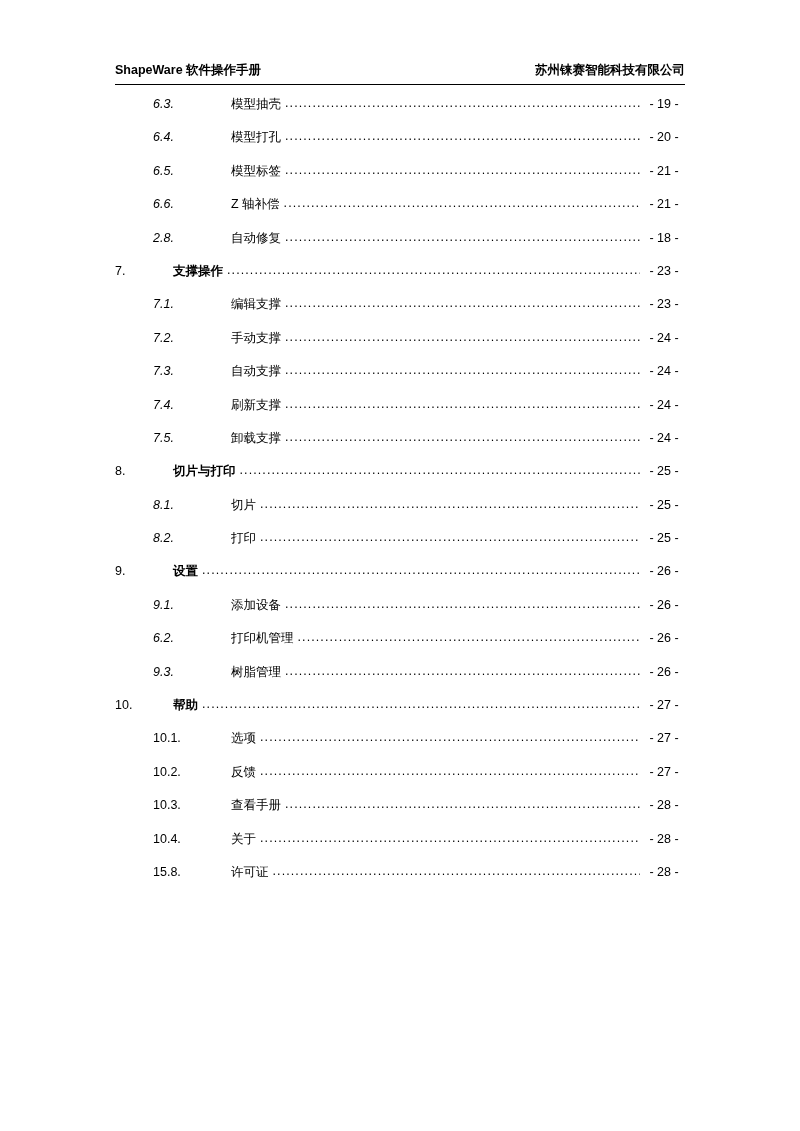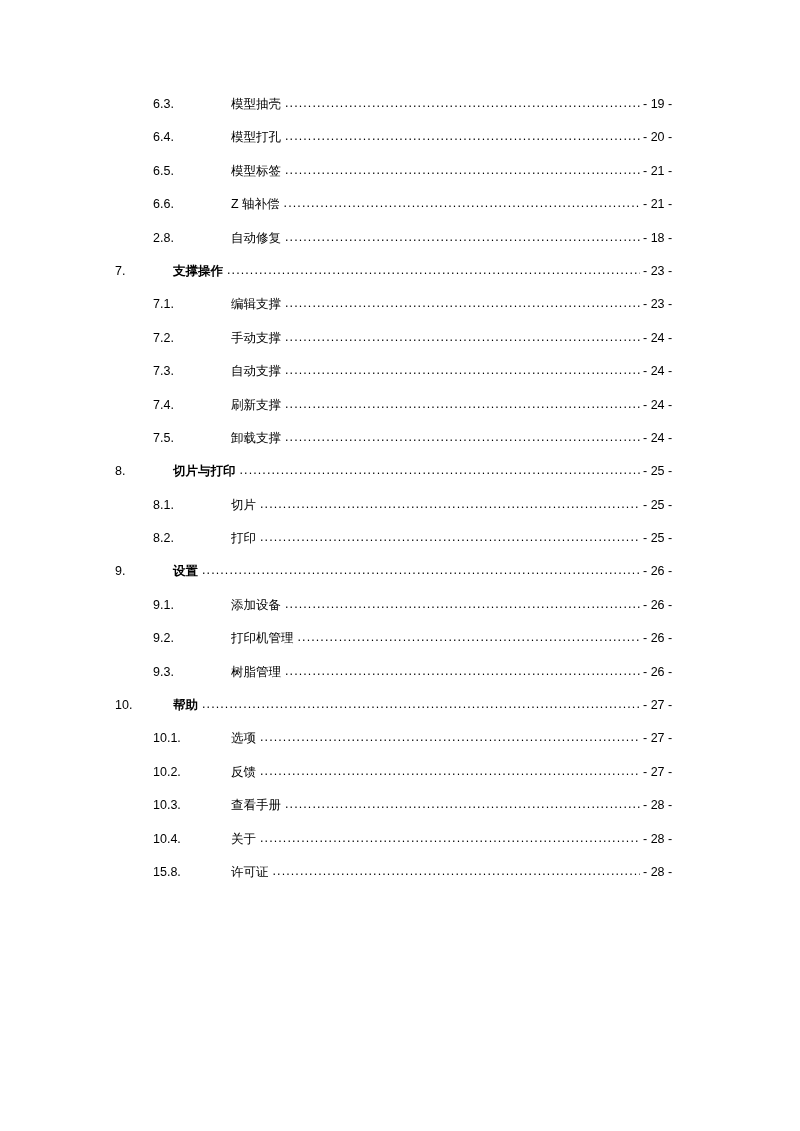--- a/index.html
+++ b/index.html
@@ -67,35 +67,39 @@
     white-space: nowrap;
     font-size: 12.5px;
     letter-spacing: 1.1px;
     color: #000;
     margin: 0 1px;
     position: relative;
     top: -1px;
   }
   .toc-page {
     flex: 0 0 auto;
-    text-align: left;
+    text-align: center;
     min-width: 42px;
     padding-left: 2px;
   }
   
   .lvl1 .toc-num { width: 58px; padding-left: 0px; }
   .lvl1 .toc-title { font-weight: bold; }
-  .lvl2 .toc-num { width: 78px; padding-left: 38px; }
+  .lvl2 .toc-num { width: 78px; padding-left: 38px; font-style: italic; }
   .lvl3 .toc-num { width: 78px; padding-left: 38px; }
 </style>
 </head>
 <body>
 
 <div class="page">
 
+  <div class="header">
+    <span class="header-left">ShapeWare 软件操作手册</span>
+    <span class="header-right">苏州铼赛智能科技有限公司</span>
+  </div>
 
   <div class="toc" id="toc-list">
       <div class="toc-entry lvl2">
         <span class="toc-num">6.3.</span>
         <span class="toc-title">模型抽壳</span>
         <span class="dots">........................................................................................................................................................................................................</span>
         <span class="toc-page">- 19 -</span>
       </div>
       <div class="toc-entry lvl2">
         <span class="toc-num">6.4.</span>
@@ -181,21 +185,21 @@
         <span class="dots">........................................................................................................................................................................................................</span>
         <span class="toc-page">- 26 -</span>
       </div>
       <div class="toc-entry lvl2">
         <span class="toc-num">9.1.</span>
         <span class="toc-title">添加设备</span>
         <span class="dots">........................................................................................................................................................................................................</span>
         <span class="toc-page">- 26 -</span>
       </div>
       <div class="toc-entry lvl2">
-        <span class="toc-num">9.2.</span>
+        <span class="toc-num">6.2.</span>
         <span class="toc-title">打印机管理</span>
         <span class="dots">........................................................................................................................................................................................................</span>
         <span class="toc-page">- 26 -</span>
       </div>
       <div class="toc-entry lvl2">
         <span class="toc-num">9.3.</span>
         <span class="toc-title">树脂管理</span>
         <span class="dots">........................................................................................................................................................................................................</span>
         <span class="toc-page">- 26 -</span>
       </div>

